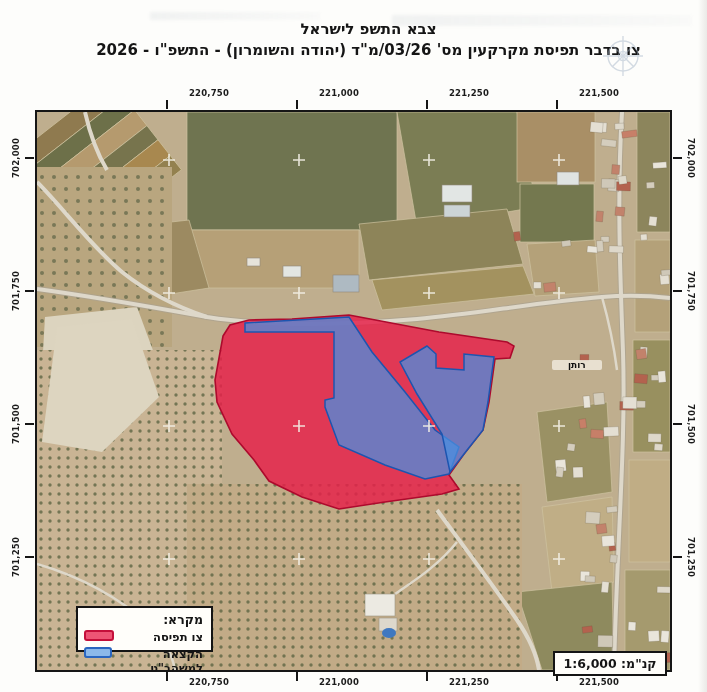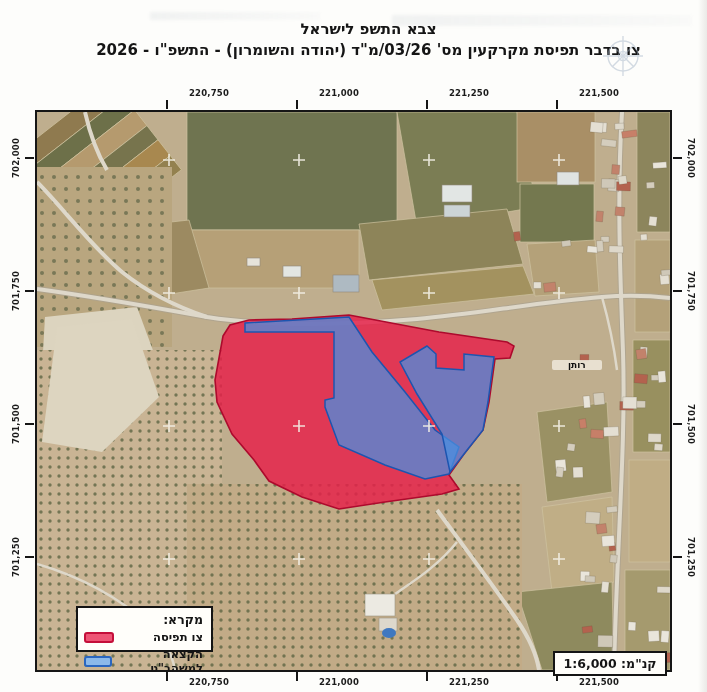--- a/index.html
+++ b/index.html
@@ -24,21 +24,21 @@
   .ylab.right{transform:translate(-50%,-50%) rotate(90deg);}
   .tick{position:absolute;background:#161616;}
   .tick.v{width:2px;height:9px;}
   .tick.h{width:9px;height:2px;}
   #legend{
     position:absolute;left:60px;top:606px;width:137px;height:46px;
     background:#fffefa;border:2px solid #141414;box-sizing:border-box;
     direction:rtl;padding:4px 8px 4px 6px;z-index:5;margin-left:16px;
   }
   #legend .lg-title{font-size:12.5px;font-weight:bold;margin-bottom:2px;}
-  .lg-row{display:flex;align-items:center;justify-content:space-between;margin-top:3px;}
+  .lg-row{display:flex;justify-content:space-between;margin-top:3px;}
   .lg-row .lg-label{font-size:11.5px;font-weight:bold;}
   .swatch{width:30px;height:11px;border-radius:3px;box-sizing:border-box;}
   .swatch.seizure-red{background:#ee5575;border:2.5px solid #c40f3a;}
   .swatch.allocation-blue{background:#8cb9ea;border:2.5px solid #2a66c0;}
   #scale-box{
     position:absolute;left:553px;top:651px;width:114px;height:25px;
     background:#fffefa;border:2px solid #141414;box-sizing:border-box;
     display:flex;align-items:center;justify-content:center;
     font-size:12.5px;font-weight:bold;direction:rtl;z-index:5;
   }

